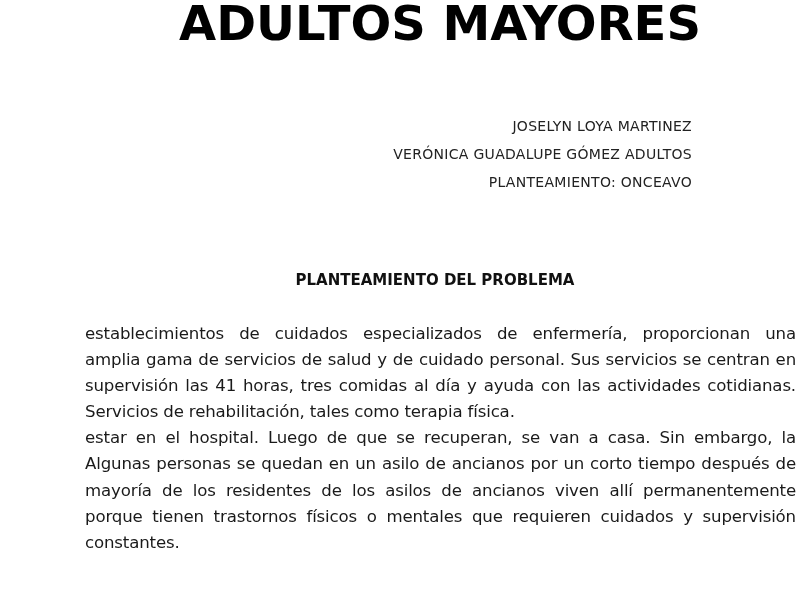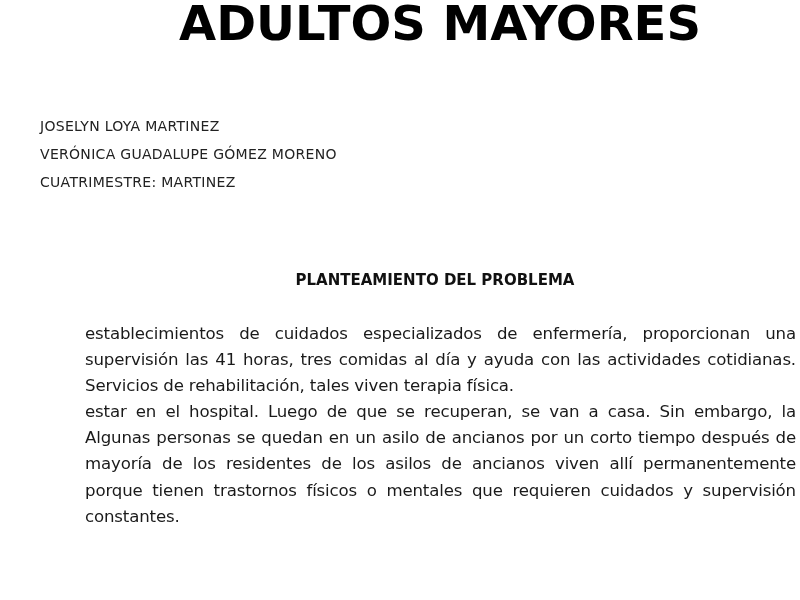--- a/index.html
+++ b/index.html
@@ -31,21 +31,21 @@
       letter-spacing: 0px;
       color: #000000;
       line-height: 62px;
       margin: 0;
     }
     .authors {
       position: absolute;
       top: 112px;
       left: 0;
       width: 652px;
-      text-align: left;
+      text-align: right;
       font-size: 14px;
       color: #222222;
       line-height: 28px;
       letter-spacing: 0.3px;
     }
     .authors div { white-space: nowrap; }
     .section-heading {
       position: absolute;
       top: 268px;
       left: 0;
@@ -82,31 +82,32 @@
     }
   </style>
 </head>
 <body>
 
 <div class="page">
   <h1 class="doc-title">ADULTOS MAYORES</h1>
 
   <div class="authors">
     <div>JOSELYN LOYA MARTINEZ</div>
-    <div>VERÓNICA GUADALUPE GÓMEZ MORENO</div>
-    <div>CUATRIMESTRE: MARTINEZ</div>
+    <div>VERÓNICA GUADALUPE GÓMEZ ADULTOS</div>
+    <div>PLANTEAMIENTO: ONCEAVO</div>
   </div>
 
   <h2 class="section-heading">PLANTEAMIENTO DEL PROBLEMA</h2>
 
   <div class="body-text">
     <div>
       <span class="line">establecimientos de cuidados especializados de enfermería, proporcionan una</span>
+      <span class="line">amplia gama de servicios de salud y de cuidado personal. Sus servicios se centran en</span>
       <span class="line">supervisión las 41 horas, tres comidas al día y ayuda con las actividades cotidianas.</span>
-      <span class="line last">Servicios de rehabilitación, tales viven terapia física.</span>
+      <span class="line last">Servicios de rehabilitación, tales como terapia física.</span>
     </div>
     <div>
       <span class="line">estar en el hospital. Luego de que se recuperan, se van a casa. Sin embargo, la</span>
       <span class="line">Algunas personas se quedan en un asilo de ancianos por un corto tiempo después de</span>
       <span class="line">mayoría de los residentes de los asilos de ancianos viven allí permanentemente</span>
       <span class="line">porque tienen trastornos físicos o mentales que requieren cuidados y supervisión</span>
       <span class="line last">constantes.</span>
     </div>
   </div>
 </div>

